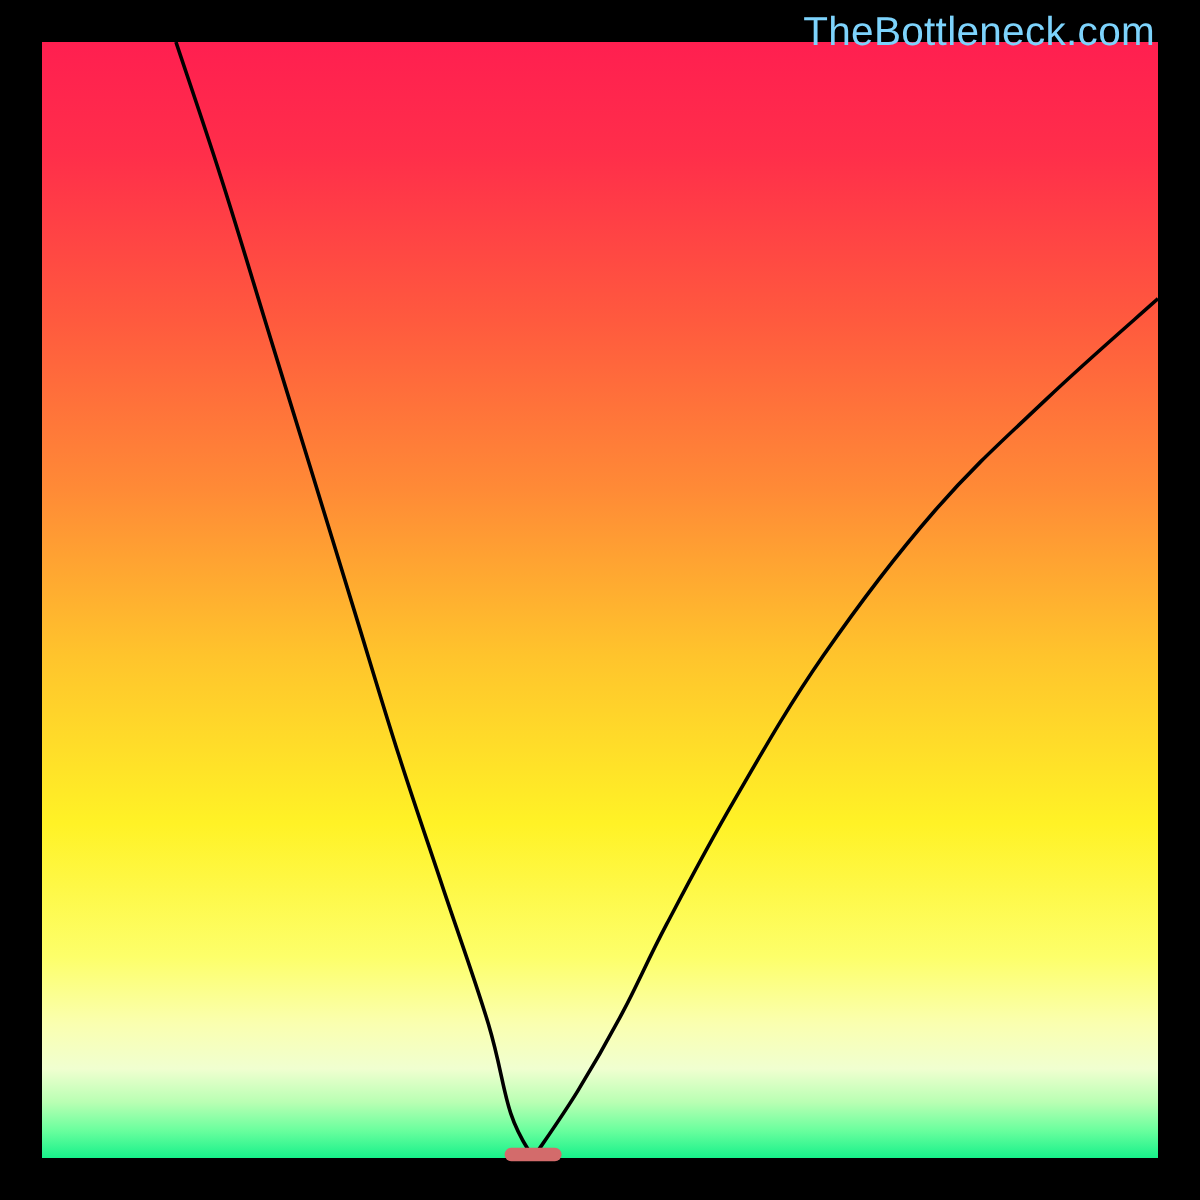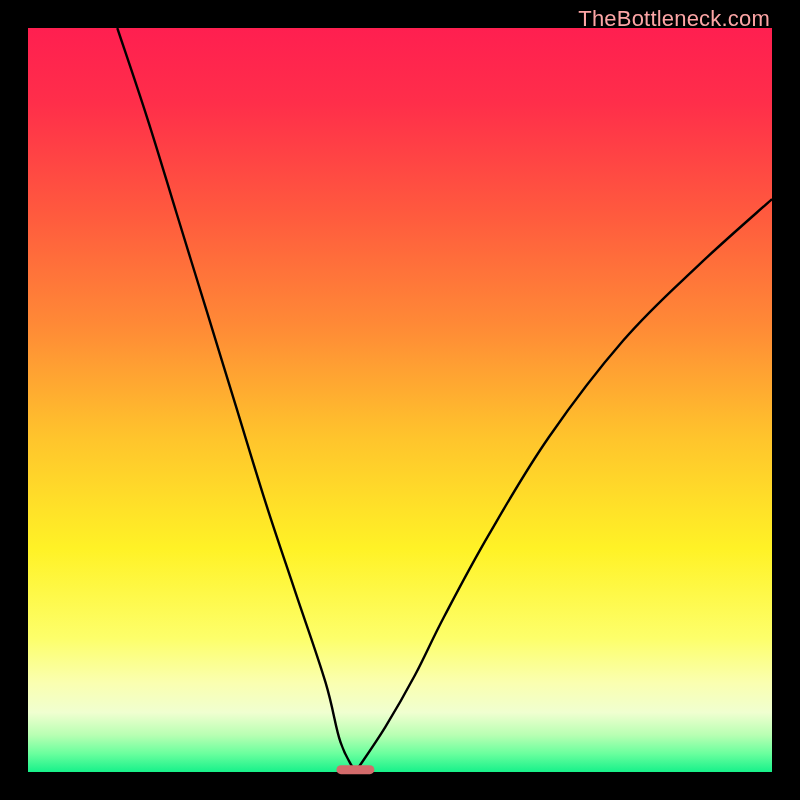--- a/index.html
+++ b/index.html
@@ -23,22 +23,22 @@
     position: absolute;
     left: 0;
     top: 0;
     width: 100%;
     height: 100%;
   }
   .watermark {
     position: absolute;
     top: 6px;
     right: 30px;
-    color: #fca5a5;
-    font-size: 22px;
+    color: #7dd3fc;
+    font-size: 27px;
     font-weight: 500;
     letter-spacing: 0.2px;
     z-index: 3;
   }
   .curves {
     position: absolute;
     left: 0;
     top: 0;
     width: 100%;
     height: 100%;

